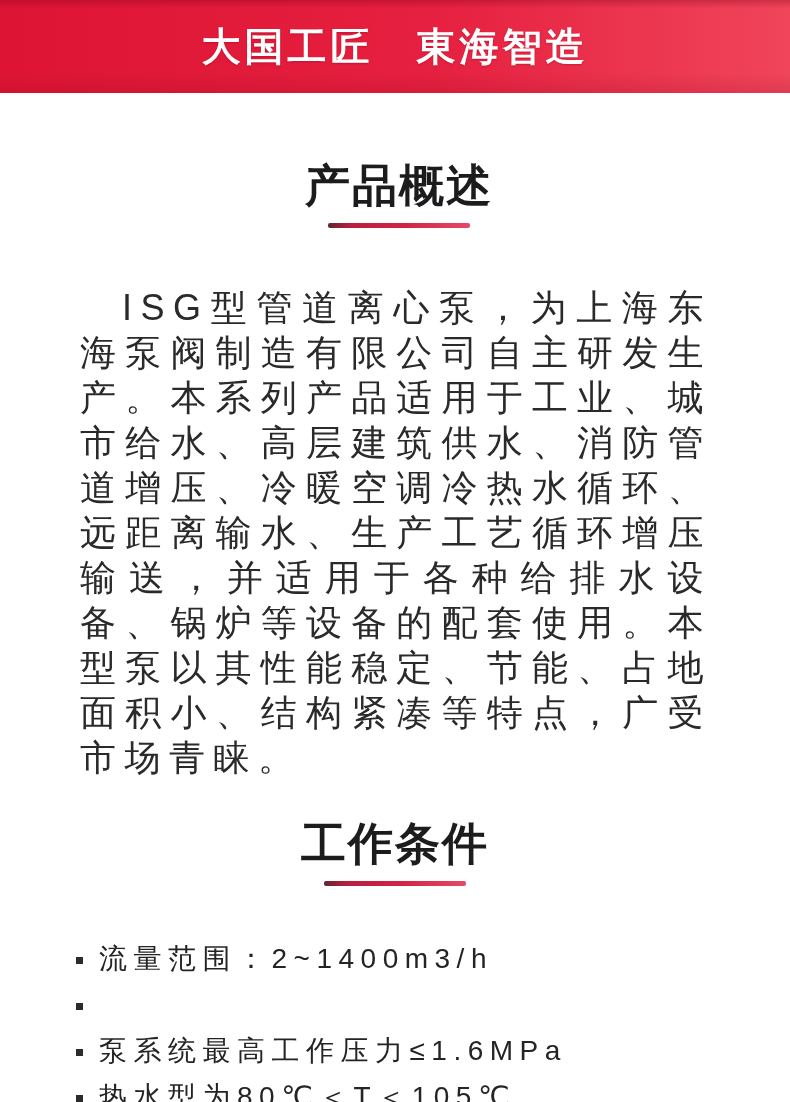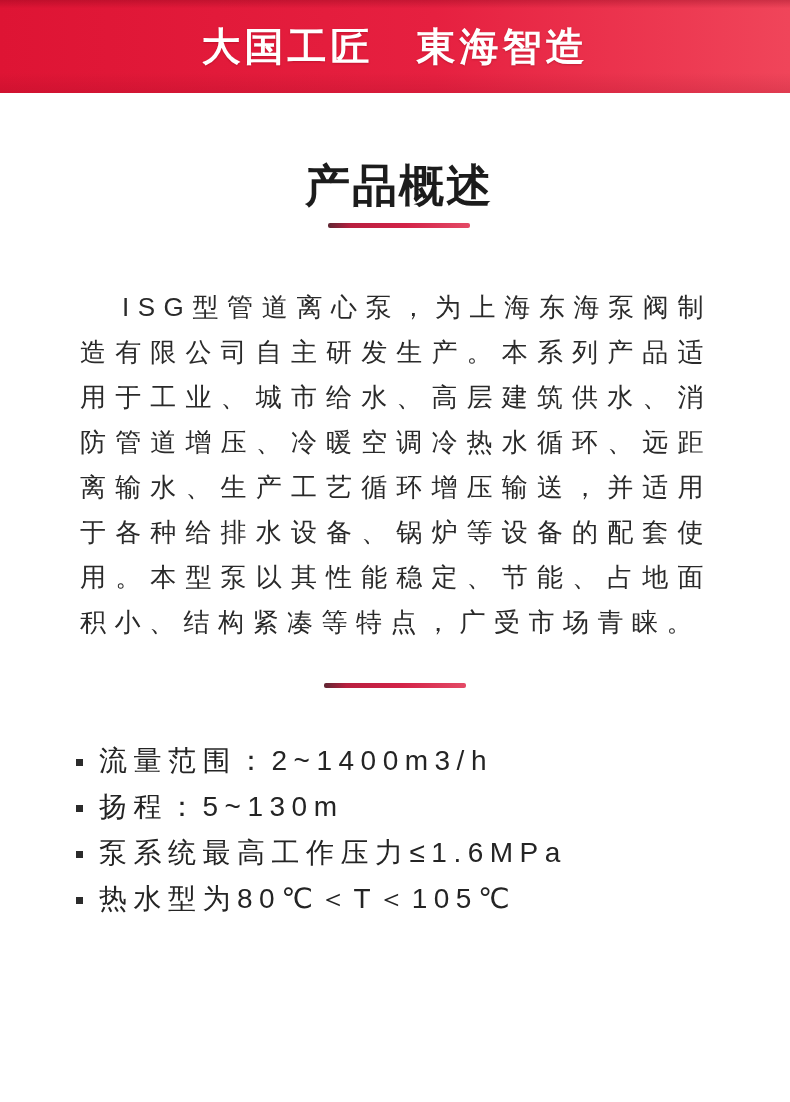--- a/index.html
+++ b/index.html
@@ -59,21 +59,21 @@
     margin: 11px auto 0 auto;
     border-radius: 2px;
     background: linear-gradient(90deg, #5f2733 0%, #b81f3f 16%,
                                 #d32348 55%, #e44a66 100%);
   }
 
   
   .overview-para {
     margin: 57px 78px 16px 80px;
     width: 632px;
-    font-size: 26px;
+    font-size: 36px;
     line-height: 45px;
     letter-spacing: 8.5px;
     color: #2a2a2a;
     text-align: justify;
     text-justify: inter-ideograph;
     text-indent: 42px;
   }
 
   
   .cond-list {
@@ -111,33 +111,33 @@
   <section>
     <div class="section-head first">
       <h2>产品概述</h2>
       <div class="head-rule"></div>
     </div>
     <p class="overview-para">ISG型管道离心泵，为上海东海泵阀制造有限公司自主研发生产。本系列产品适用于工业、城市给水、高层建筑供水、消防管道增压、冷暖空调冷热水循环、远距离输水、生产工艺循环增压输送，并适用于各种给排水设备、锅炉等设备的配套使用。本型泵以其性能稳定、节能、占地面积小、结构紧凑等特点，广受市场青睐。</p>
   </section>
 
   <section>
     <div class="section-head second">
+      <h2>工作条件</h2>
       <div class="head-rule"></div>
     </div>
 
     <ul class="cond-list">
 
         <li class="cond-item">
           <span class="bullet-dot"></span>
           <span>流量范围：2~1400m3/h</span>
         </li>
 
         <li class="cond-item">
           <span class="bullet-dot"></span>
-          <span>扬程：5~130m</span>
         </li>
 
         <li class="cond-item">
           <span class="bullet-dot"></span>
           <span>泵系统最高工作压力≤1.6MPa</span>
         </li>
 
 
         <li class="cond-item">
           <span class="bullet-dot"></span>

